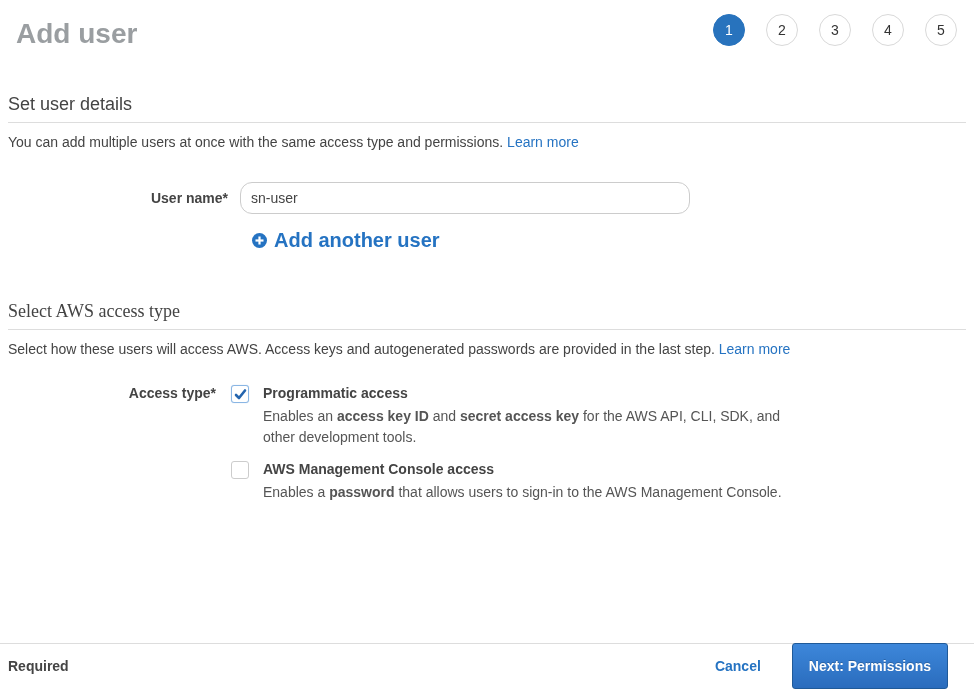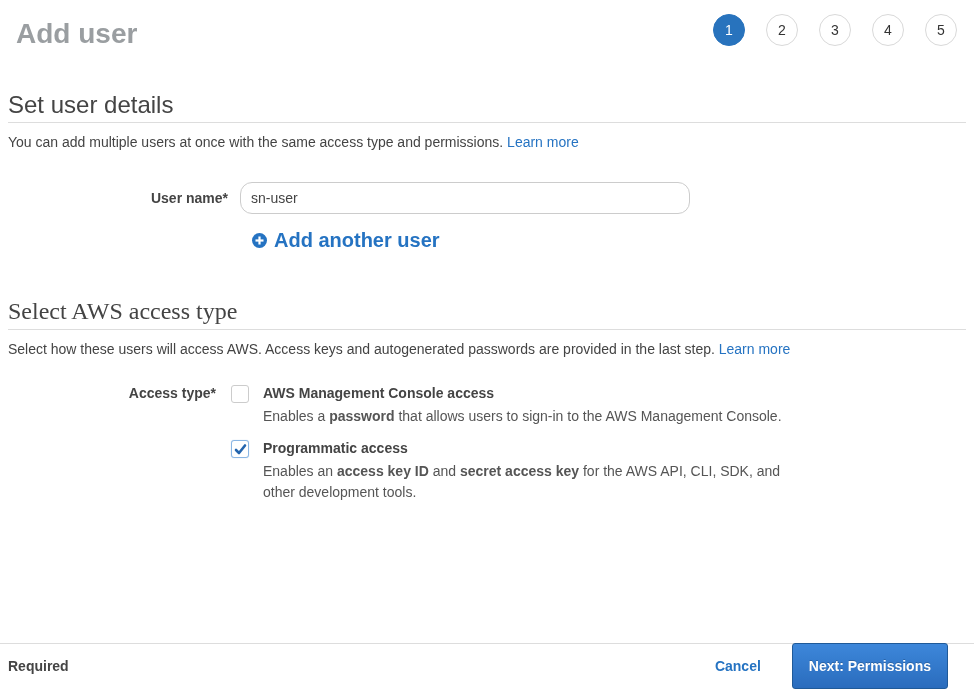--- a/index.html
+++ b/index.html
@@ -22,21 +22,21 @@
   .step {
     width: 32px; height: 32px; border-radius: 50%;
     border: 1px solid #d9d9d9; background: #fff; color: #333;
     display: flex; align-items: center; justify-content: center;
     font-size: 14px;
   }
   .step.active { background: #2873bd; border-color: #2873bd; color: #fff; }
 
   
   h2.section-heading {
-    font-size: 24px; font-weight: 400; color: #444;
+    font-size: 18px; font-weight: 400; color: #444;
     margin: 0; padding-bottom: 6px; border-bottom: 1px solid #ddd;
     line-height: 23px;
   }
   .section-userdetails h2.section-heading { padding-top: 35px; }
   .section-accesstype h2.section-heading { padding-top: 48px; font-family: Liberation Serif, serif; }
   p.section-desc { margin: 11px 0 0; font-size: 14px; color: #444; line-height: 17px; }
   a { color: #2573c2; text-decoration: none; cursor: pointer; }
 
   
   .form-row { display: flex; align-items: center; margin-top: 31px; }
@@ -127,36 +127,36 @@
   <section class="section-accesstype">
     <h2 class="section-heading">Select AWS access type</h2>
     <p class="section-desc"><span>Select how these users will access AWS. Access keys and autogenerated passwords are provided in the last step.</span> <a>Learn more</a></p>
 
     <div class="access-row">
       <label class="access-label">Access type*</label>
 
       <div class="options">
 
         <div class="option">
-          <div class="checkbox"></div>
-          <div class="option-text">
-            <div class="option-title">AWS Management Console access</div>
-            <div class="option-desc"><span>Enables a </span><b>password</b><span> that allows users to sign-in to the AWS Management Console.</span></div>
-          </div>
-        </div>
-
-        <div class="option">
           <div class="checkbox checked">
             <svg class="check-glyph" viewBox="0 0 13 13">
               <path d="M2 7 L5 10 L11 2.5" fill="none" stroke="#2465ae" stroke-width="2.6" stroke-linecap="round" stroke-linejoin="round"></path>
             </svg>
           </div>
           <div class="option-text">
             <div class="option-title">Programmatic access</div>
             <div class="option-desc"><span>Enables an </span><b>access key ID</b><span> and </span><b>secret access key</b><span> for the AWS API, CLI, SDK, and other development tools.</span></div>
+          </div>
+        </div>
+
+        <div class="option">
+          <div class="checkbox"></div>
+          <div class="option-text">
+            <div class="option-title">AWS Management Console access</div>
+            <div class="option-desc"><span>Enables a </span><b>password</b><span> that allows users to sign-in to the AWS Management Console.</span></div>
           </div>
         </div>
 
       </div>
     </div>
   </section>
 
 </div>
 
 <div class="footer">

